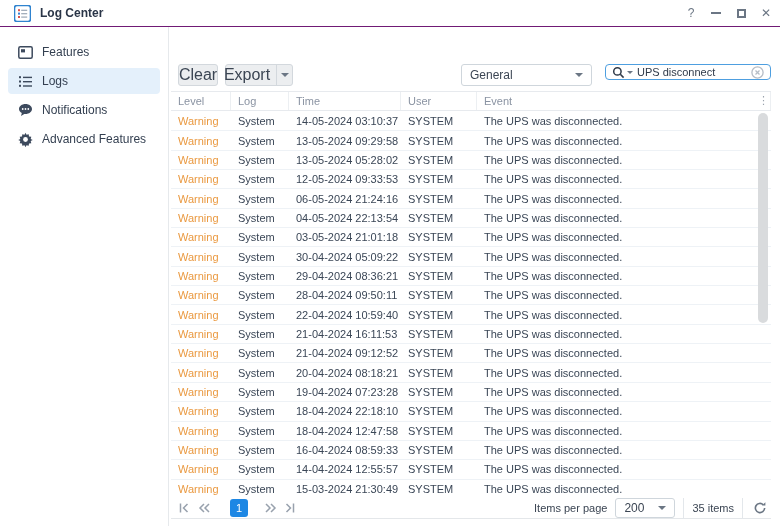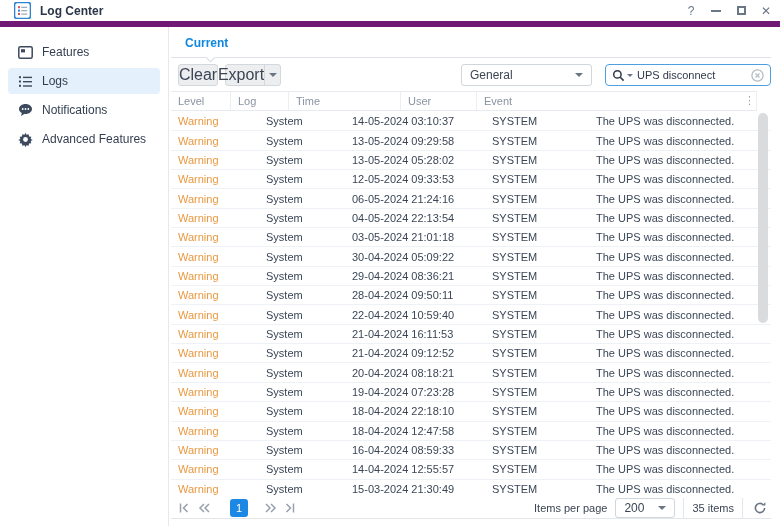--- a/index.html
+++ b/index.html
@@ -2,21 +2,21 @@
 <html><head>
 <meta charset="utf-8">
 <style>
   * { margin:0; padding:0; box-sizing:border-box; }
   html,body { background:#fff; }
   body { font-family:"Liberation Sans","DejaVu Sans",sans-serif; }
   .window { position:relative; width:780px; height:526px; background:#fff; overflow:hidden; color:#333f50; }
 
   
   .titlebar { position:absolute; top:0; left:0; right:0; height:27px; background:#fff;
-              border-bottom:6px solid #701a75; display:flex; align-items:center; }
+              border-bottom:1px solid #701a75; display:flex; align-items:center; }
   .app-icon { margin-left:14px; width:17px; height:17px; flex:0 0 auto; }
   .win-title { margin-left:9px; font-size:12px; font-weight:bold; color:#2a3547; }
   .win-controls { margin-left:auto; margin-right:6px; display:flex; align-items:center; gap:9px; }
   .wc { width:16px; height:16px; display:flex; align-items:center; justify-content:center;
         color:#6b7684; font-size:12px; cursor:default; }
   .wc-min i { display:block; width:10px; height:0; border-top:2px solid #6b7684; }
   .wc-max i { display:block; width:9px; height:9px; border:2px solid #6b7684; }
   .wc-close { font-size:12px; font-family:"DejaVu Sans",sans-serif; }
 
   
@@ -34,50 +34,50 @@
   .tabbar { position:absolute; top:0; left:2px; right:9px; height:31px; border-bottom:1px solid #dfe3e8; }
   .tab-current { position:absolute; left:14px; top:9px; font-size:12px; font-weight:bold; color:#0f86e0; cursor:pointer; }
   .tab-notch { position:absolute; left:36px; top:27px; width:7px; height:7px; background:#fff;
                border-right:1px solid #d9dee3; border-bottom:1px solid #d9dee3; transform:rotate(45deg); }
 
   
   .toolbar { position:absolute; top:36px; left:2px; right:9px; height:26px; }
   .btn { position:absolute; top:1px; height:22px; background:#eceef0; border:1px solid #d3d8dd; border-radius:3px;
          font-size:16px; color:#3b4553; display:flex; align-items:center; justify-content:center; cursor:pointer; }
   .btn-clear { left:7px; width:40px; }
-  .btn-export { left:54px; width:56px; padding-right:24px; }
+  .btn-export { left:54px; width:68px; padding-right:24px; }
   .btn-export .split { position:absolute; right:0; top:0; bottom:0; width:16px; border-left:1px solid #d3d8dd;
                        display:flex; align-items:center; justify-content:center; }
   .caret { width:0; height:0; border-left:4px solid transparent; border-right:4px solid transparent;
            border-top:4px solid #6b7684; }
   .select { position:absolute; top:1px; height:22px; background:#fff; border:1px solid #cfd6dc; border-radius:3px;
             font-size:12px; color:#3b4553; display:flex; align-items:center; padding:0 8px; cursor:pointer; }
   .select .caret { margin-left:auto; }
   .sel-filter { right:179px; width:131px; }
-  .searchbox { position:absolute; top:1px; right:0; width:166px; height:22px; background:#fff;
+  .searchbox { position:absolute; top:1px; right:0; width:166px; height:16px; background:#fff;
                border:1px solid #4e9fe0; border-radius:4px; display:flex; align-items:center; padding:0 6px; }
   .searchbox .mag { flex:0 0 auto; }
   .searchbox .scaret { width:0;height:0;border-left:3px solid transparent;border-right:3px solid transparent;
                        border-top:3px solid #6b7684; margin:0 4px 0 2px; }
   .search-input { flex:1; border:none; outline:none; font-size:11px; color:#2f3a49; background:transparent;
                   font-family:"Liberation Sans","DejaVu Sans",sans-serif; min-width:0; }
   .clear-x { flex:0 0 auto; margin-left:4px; }
 
   
-  .thead { position:absolute; top:64px; left:2px; right:23px; height:20px; border-top:1px solid #e7eaee;
+  .thead { position:absolute; top:64px; left:2px; right:9px; height:20px; border-top:1px solid #e7eaee;
            border-bottom:1px solid #e7eaee; display:flex; align-items:center; font-size:11px; color:#8a93a2; }
   .thead .hc { height:100%; display:flex; align-items:center; padding-left:7px; border-right:1px solid #eceff2; }
   .thead .hc:last-child { border-right:none; }
   .col-menu { position:absolute; right:2px; top:2px; font-size:11px; color:#9aa2ad; cursor:pointer;
               font-family:"DejaVu Sans",sans-serif; }
   .c-level{ width:60px; } .c-log{ width:58px; } .c-time{ width:112px; } .c-user{ width:76px; } .c-event{ flex:1; }
 
   .rows { position:absolute; top:85px; left:2px; right:9px; height:386px; overflow:hidden; }
   .trow { height:19.35px; display:flex; align-items:center; font-size:11px; color:#3a4656;
-          border-bottom:1px solid #eef2f6; cursor:default;gap:28px; }
+          border-bottom:1px solid #eef2f6; cursor:default; }
   .trow > div { padding-left:7px; white-space:nowrap; overflow:hidden; }
   .cell-level { color:#ea9940; }
 
   .scrollbar { position:absolute; top:1px; right:3px; width:10px; height:384px; }
   .scroll-thumb { position:absolute; top:0; left:0; width:10px; height:210px; background:#d9dbdd; border-radius:5px; }
 
   
   .tfoot { position:absolute; top:471px; left:2px; right:9px; height:21px; border-bottom:1px solid #e4e7ea;
            display:flex; align-items:center; font-size:11px; color:#3b4553; background:#fff; }
   .pg-ic { display:flex; align-items:center; justify-content:center; width:16px; height:16px; cursor:pointer; }
@@ -155,24 +155,20 @@
         <svg width="15" height="15" viewBox="0 0 15 15">
           <path d="M7.5 0.8l1 2 2.2-.6.3 2.3 2.3.3-.6 2.2 2 1-2 1 .6 2.2-2.3.3-.3 2.3-2.2-.6-1 2-1-2-2.2.6-.3-2.3-2.3-.3.6-2.2-2-1 2-1-.6-2.2 2.3-.3.3-2.3 2.2.6z" fill="#3d4a5d"></path>
           <circle cx="7.5" cy="7.5" r="2.4" fill="#fff"></circle>
         </svg>
         <span>Advanced Features</span>
       </div>
     </div>
 
     <div class="main">
 
-      <div class="tabbar">
-        <span class="tab-current">Current</span>
-        <div class="tab-notch"></div>
-      </div>
 
       <div class="toolbar">
         <div class="btn btn-clear">Clear</div>
         <div class="btn btn-export">
           <span>Export</span>
           <span class="split">
               <span class="caret"></span>
             </span>
         </div>
         <div class="select sel-filter">

